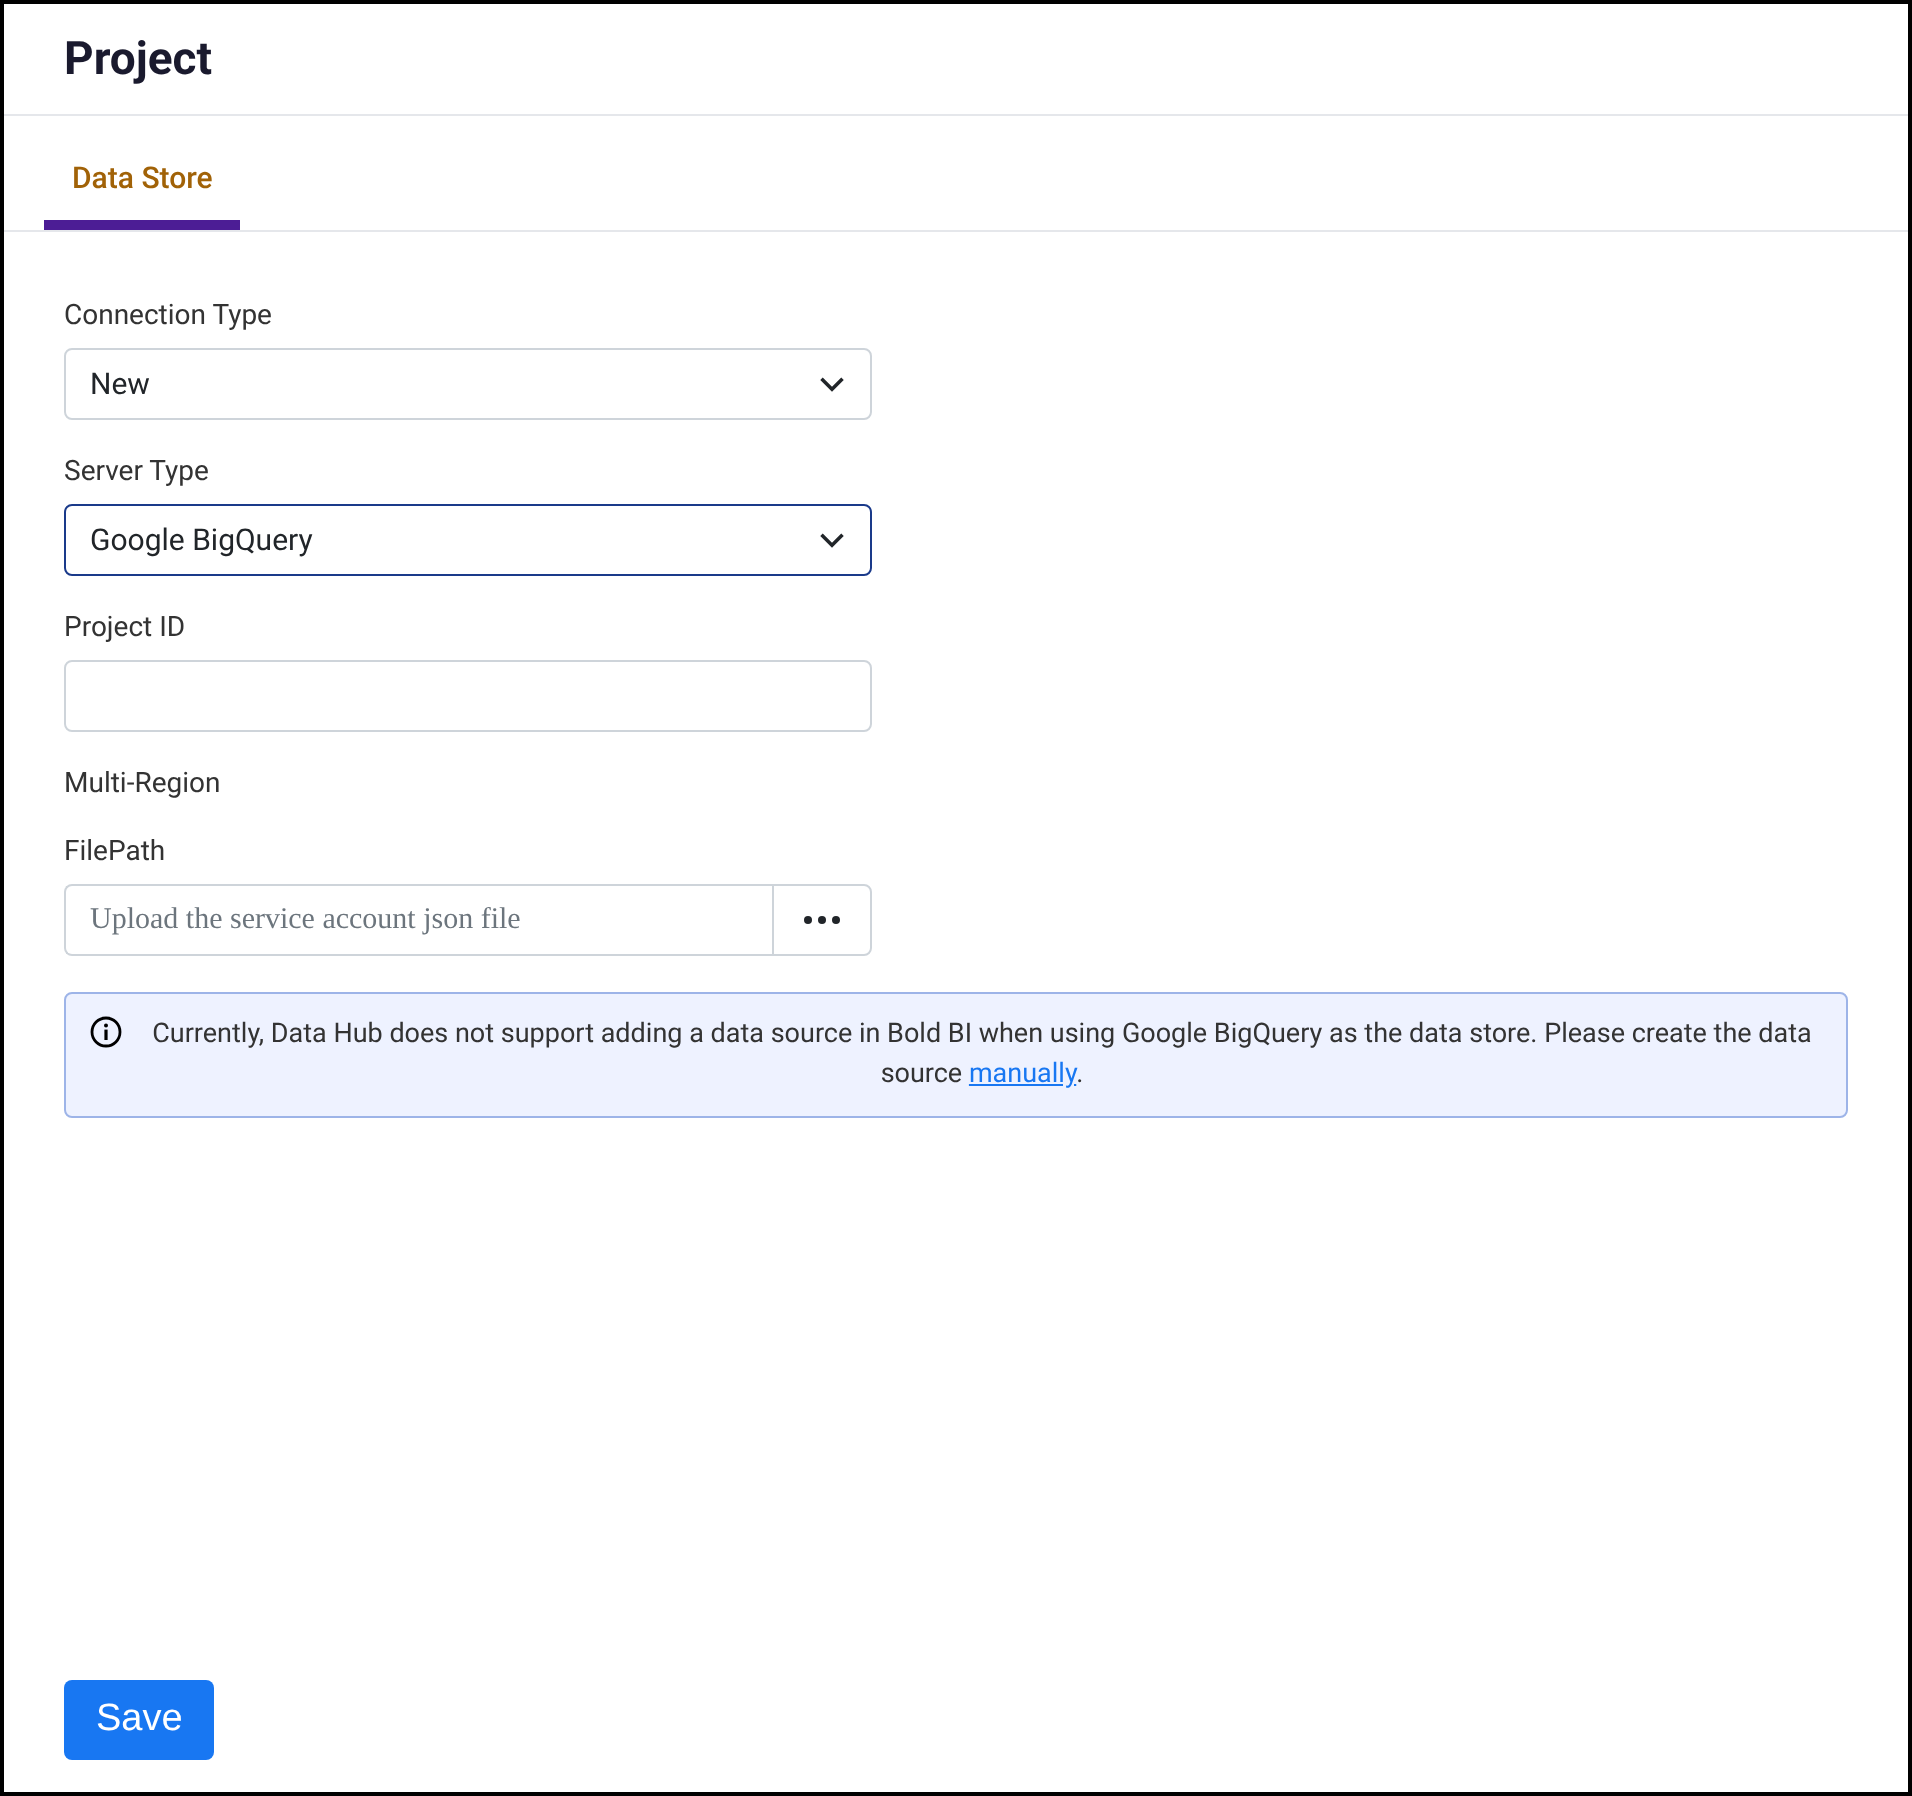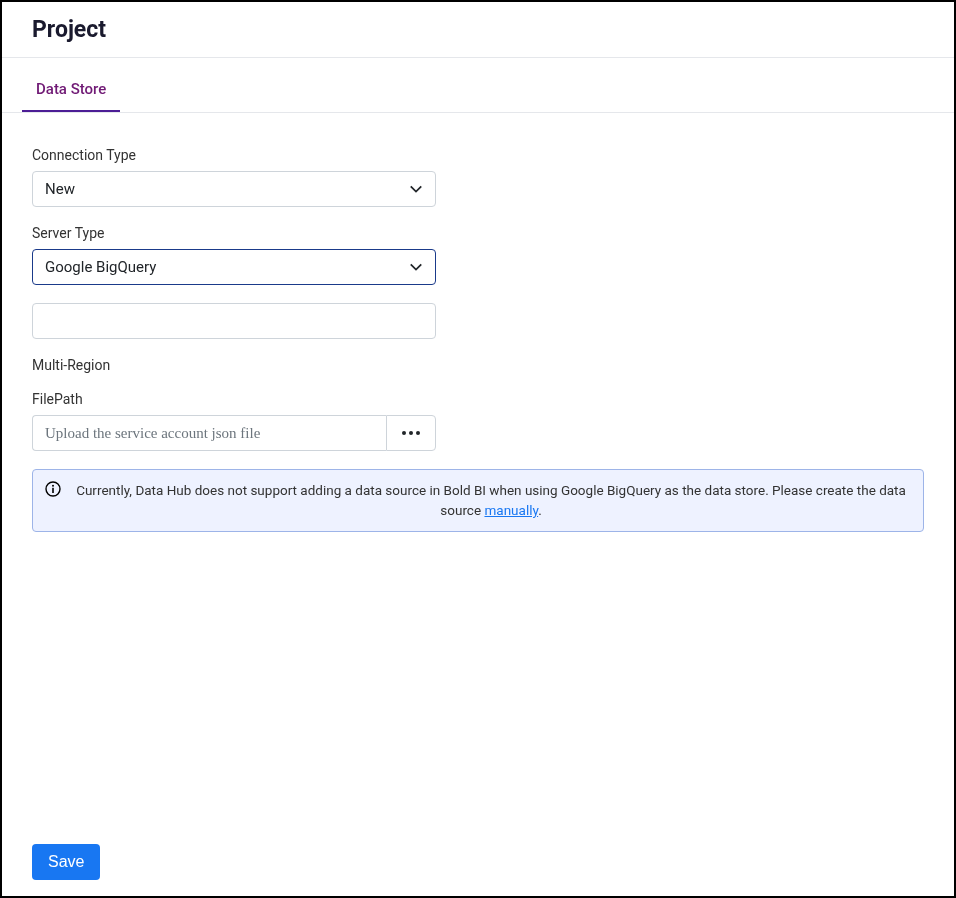--- a/index.html
+++ b/index.html
@@ -31,23 +31,23 @@
     }
     .tabs {
       padding: 0 20px;
       border-bottom: 1px solid #e5e7eb;
       margin-top: 12px;
     }
     .tab {
       display: inline-block;
       padding: 10px 14px 12px 14px;
       font-size: 15px;
-      color: #701a75;
+      color: #a16207;
       font-weight: 500;
-      border-bottom: 2px solid #4c1d95;
+      border-bottom: 5px solid #4c1d95;
       cursor: pointer;
     }
     .form-area {
       padding: 18px 30px 20px 30px;
       flex: 1;
       overflow: auto;
     }
     .field {
       margin-bottom: 18px;
     }
@@ -165,21 +165,21 @@
     }
     .footer {
       padding: 0 30px 16px 30px;
     }
     .save-button {
       background: #1877f2;
       color: #fff;
       border: none;
       border-radius: 4px;
       padding: 9px 16px;
-      font-size: 16px;
+      font-size: 19px;
       font-weight: 500;
       cursor: pointer;
     }
   </style>
 </head>
 <body>
 
 <div class="window">
 
   <div class="header">
@@ -207,20 +207,21 @@
       <div class="field-control highlighted">
         <span class="select-value">Google BigQuery</span>
         <svg class="chevron-icon" viewBox="0 0 16 16">
             <path d="M2 5 L8 11 L14 5" fill="none" stroke="#212529" stroke-width="2"></path>
           </svg>
       </div>
     </div>
 
 
     <div class="field">
+      <label class="field-label">Project ID</label>
       <div class="field-control text-input">
         <input type="text" value="" style="">
       </div>
     </div>
 
     <div class="field">
       <label class="field-label">Multi-Region</label>
     </div>
 
     <div class="field">

